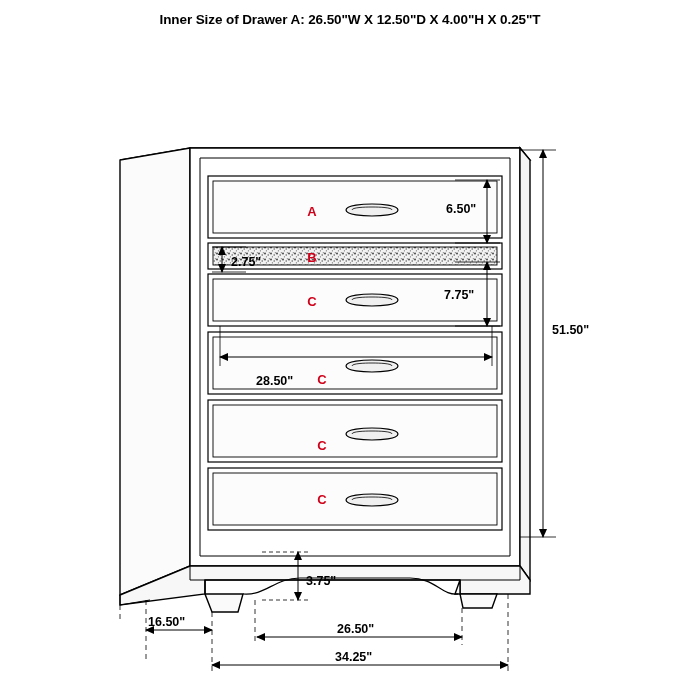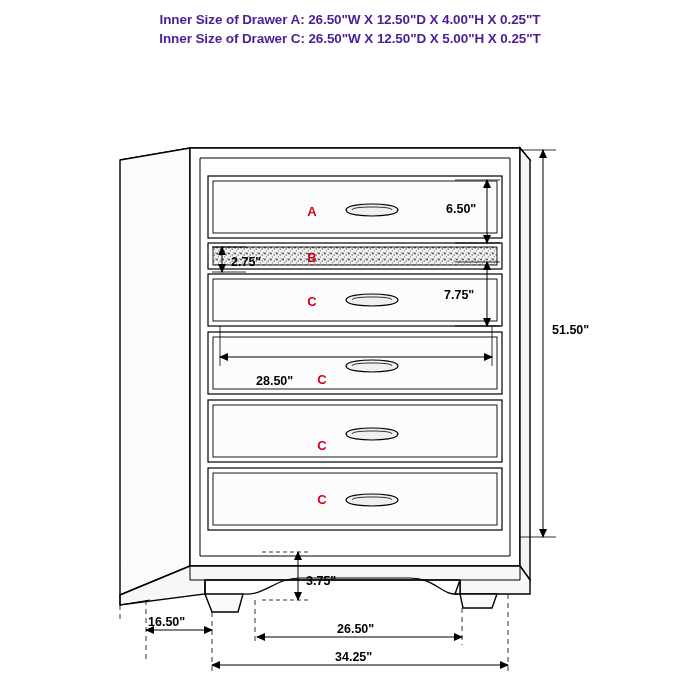--- a/index.html
+++ b/index.html
@@ -22,21 +22,21 @@
   .spec-block {
     position: absolute;
     left: 0;
     top: 10px;
     width: 700px;
     text-align: center;
   }
   .spec-line {
     font-size: 13.5px;
     font-weight: bold;
-    color: #4c1d95;
+    color: #000000;
     line-height: 19px;
     letter-spacing: -0.1px;
     white-space: nowrap;
   }
   svg.diagram {
     position: absolute;
     left: 0;
     top: 0;
     width: 700px;
     height: 700px;
@@ -54,21 +54,20 @@
     font-family: "Liberation Sans", sans-serif;
   }
 </style>
 </head>
 <body>
 
 <div id="root">
 
   <div class="spec-block">
     <div class="spec-line">Inner Size of Drawer A: 26.50"W X 12.50"D X 4.00"H X 0.25"T</div>
-    <div class="spec-line">Inner Size of Drawer C: 26.50"W X 12.50"D X 5.00"H X 0.25"T</div>
   </div>
 
   <svg class="diagram" viewBox="0 0 700 700">
     <defs>
       <marker id="arrH" markerWidth="9" markerHeight="8" refX="8" refY="4" orient="auto" markerUnits="userSpaceOnUse">
         <path d="M0,0 L9,4 L0,8 z" fill="#000"></path>
       </marker>
       <marker id="arrHs" markerWidth="9" markerHeight="8" refX="1" refY="4" orient="auto" markerUnits="userSpaceOnUse">
         <path d="M9,0 L0,4 L9,8 z" fill="#000"></path>
       </marker>

